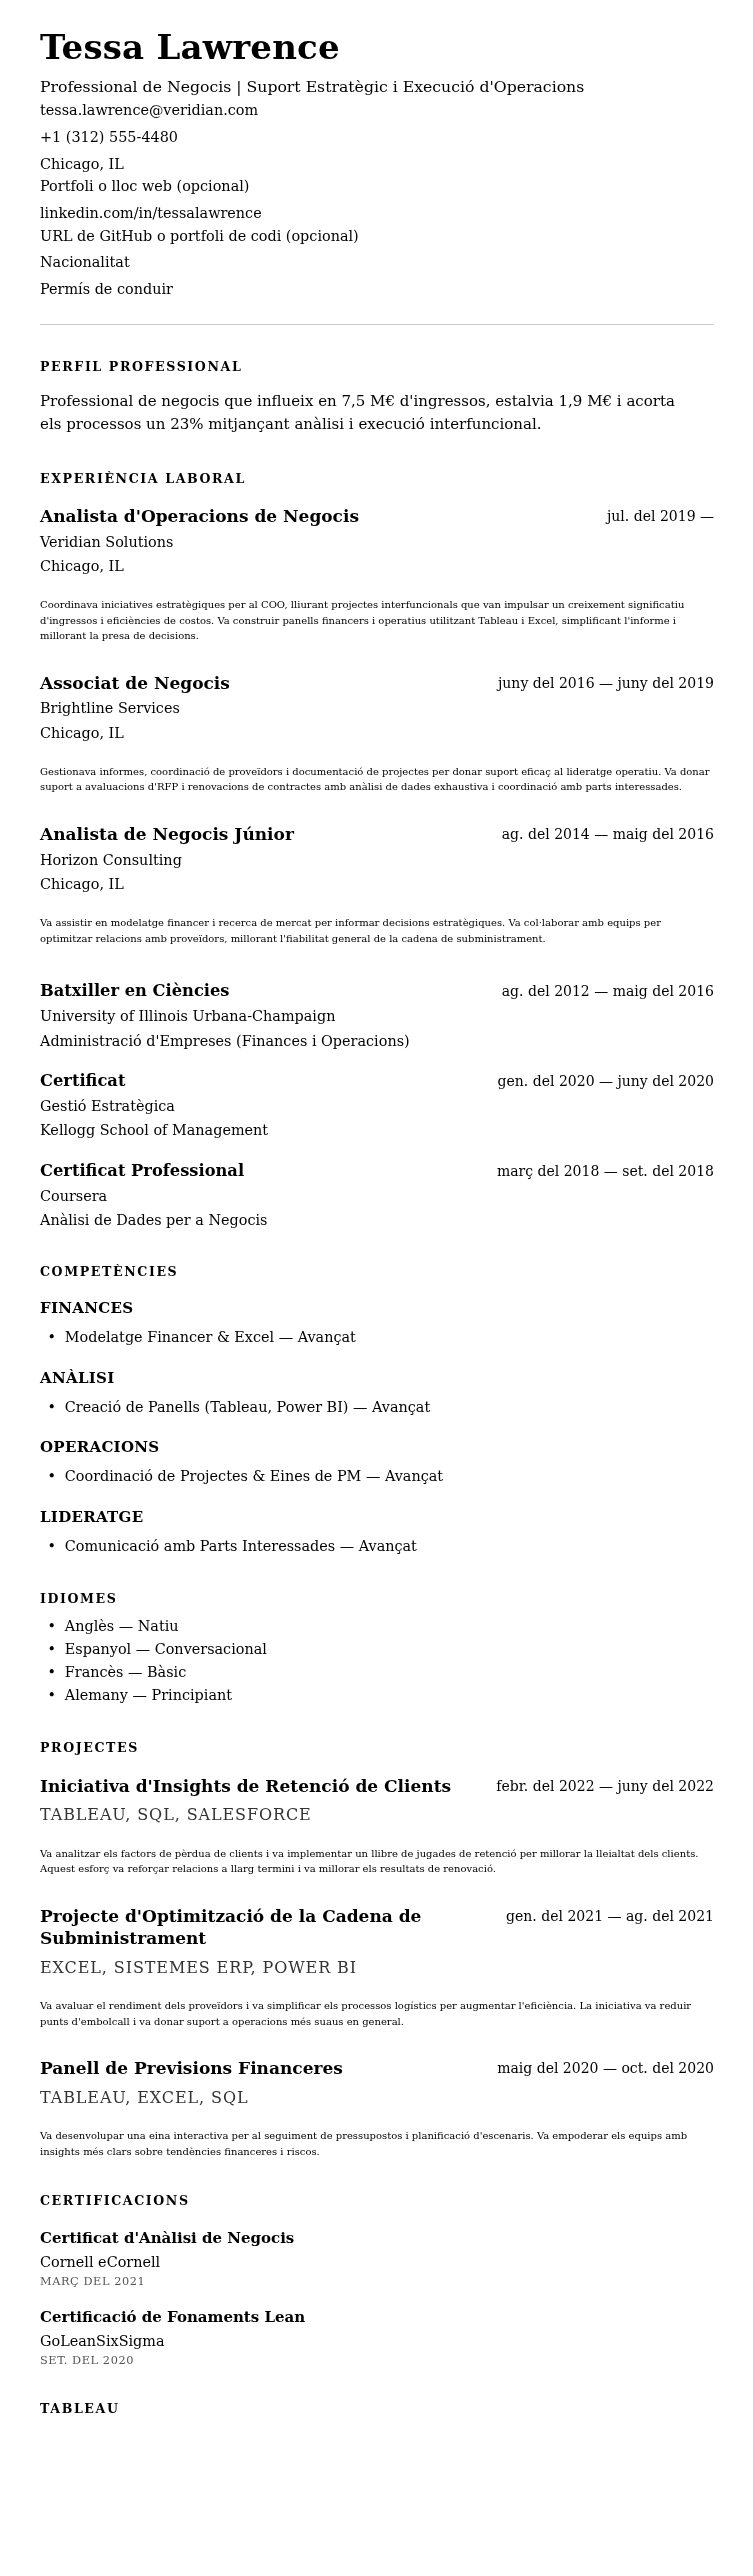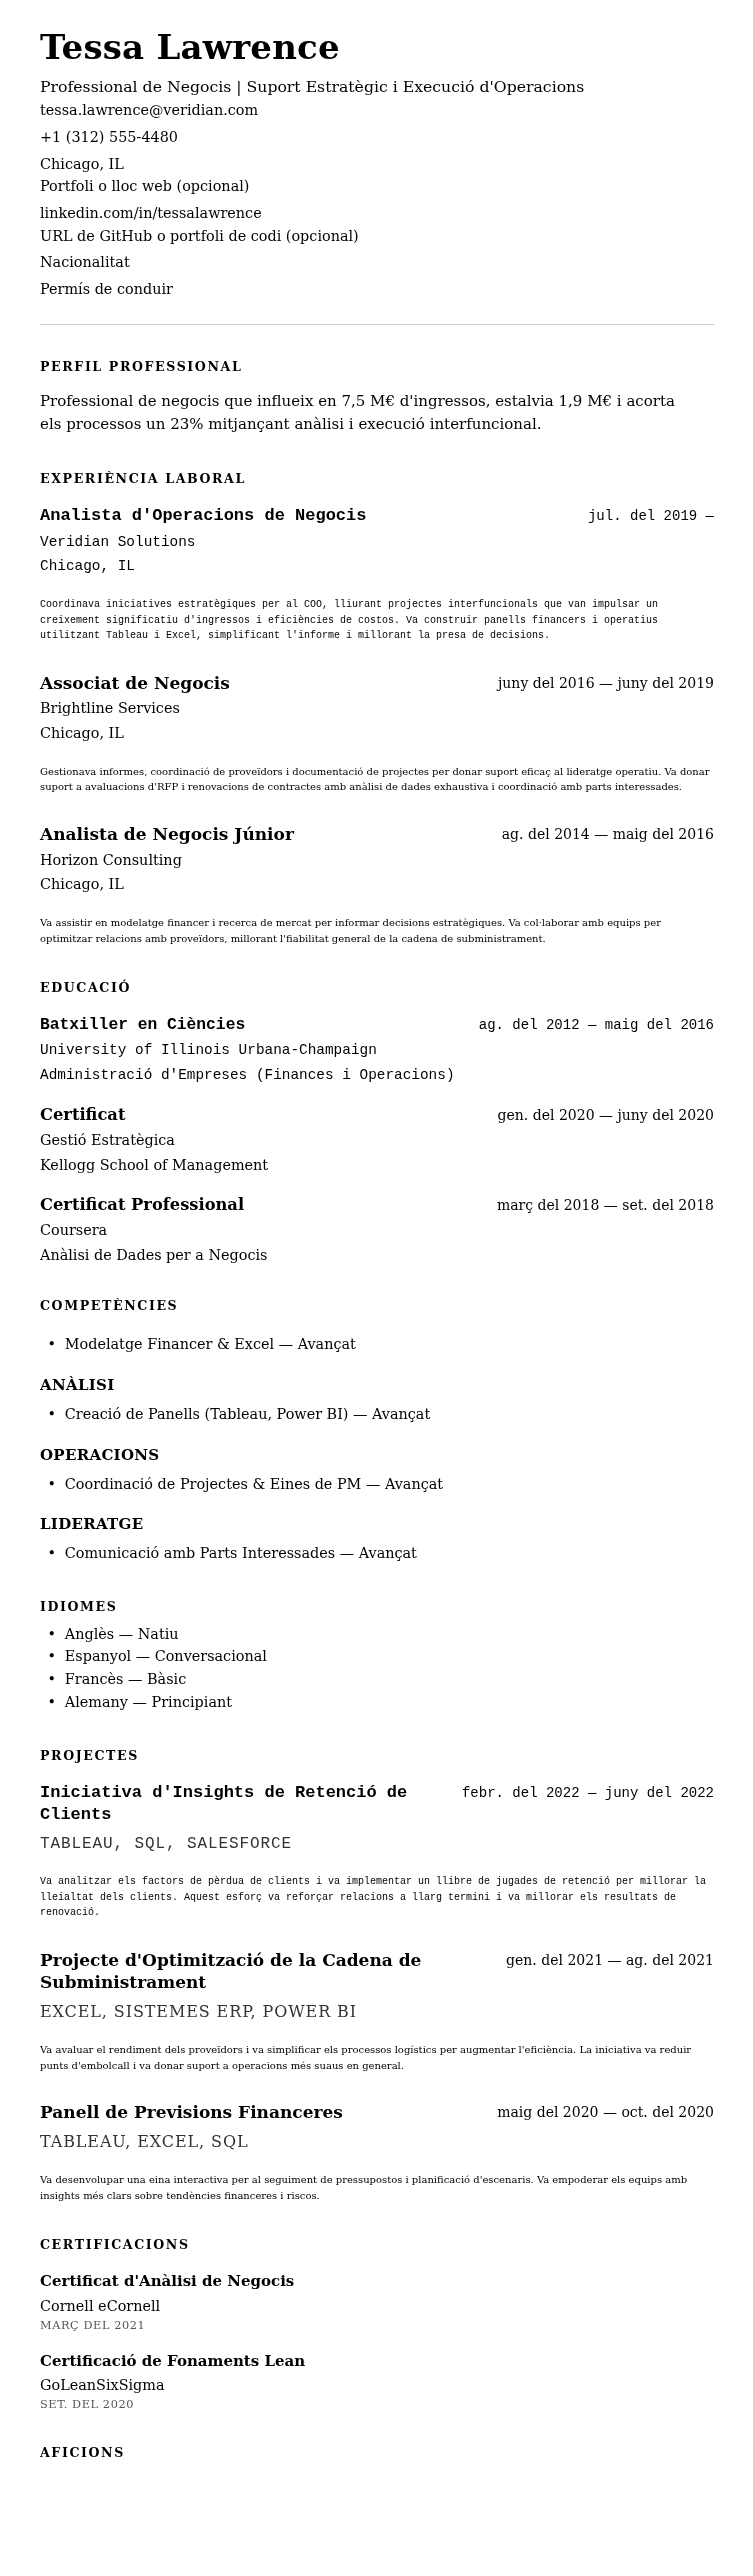--- a/index.html
+++ b/index.html
@@ -16,21 +16,21 @@
   .contact-row { display:flex; flex-wrap:wrap; gap:8px; margin-top:4px; font-size:14.4px; line-height:1.3;flex-direction:column; }
 
   hr.divider { border:none; border-top:0.6px solid #cccccc; margin-top:25px; }
 
   .section { margin-top:34px; }
   .section-heading { font-size:12.6px; font-weight:700; letter-spacing:1.6px; line-height:1.2; }
 
   .profile-text { font-size:15px; line-height:1.55; margin-top:16.3px; max-width:641px; }
 
   .item { margin-top:28px; }
-  .section .item:first-of-type { margin-top:19px;font-family:Liberation Mono, monospace; }
+  .section .item:first-of-type { margin-top:19px; }
   .item-head { display:flex; justify-content:space-between; align-items:flex-start; gap:15px; }
   .item-title { font-size:17px; font-weight:700; line-height:1.3; max-width:477px; }
   .item-dates { font-size:14px; white-space:nowrap; padding-top:3.1px; }
   .item-sub { font-size:14.4px; margin-top:5.7px; line-height:1.3; }
   .item-desc { font-size:10px; line-height:1.55; margin-top:21.4px; max-width:673px; }
 
   .edu-item { margin-top:20px; }
   .edu-title { font-size:16.3px; font-weight:700; line-height:1.3; }
 
   .tools { font-size:16px; letter-spacing:0.9px; margin-top:8.8px; color:#333333; }
@@ -107,21 +107,20 @@
         <h3 class="item-title">Analista de Negocis Júnior</h3>
         <div class="item-dates">ag. del 2014 — maig del 2016</div>
       </div>
       <div class="item-sub">Horizon Consulting</div>
       <div class="item-sub">Chicago, IL</div>
       <p class="item-desc">Va assistir en modelatge financer i recerca de mercat per informar decisions estratègiques. Va col·laborar amb equips per optimitzar relacions amb proveïdors, millorant l'fiabilitat general de la cadena de subministrament.</p>
     </article>
   </section>
 
   <section class="section">
-    <h2 class="section-heading">EDUCACIÓ</h2>
 
     <article class="item edu-item">
       <div class="item-head">
         <h3 class="edu-title">Batxiller en Ciències</h3>
         <div class="item-dates">ag. del 2012 — maig del 2016</div>
       </div>
       <div class="item-sub">University of Illinois Urbana-Champaign</div>
       <div class="item-sub">Administració d'Empreses (Finances i Operacions)</div>
     </article>
 
@@ -141,20 +140,21 @@
       </div>
       <div class="item-sub">Coursera</div>
       <div class="item-sub">Anàlisi de Dades per a Negocis</div>
     </article>
   </section>
 
   <section class="section">
     <h2 class="section-heading">COMPETÈNCIES</h2>
 
     <div class="skill-group">
+      <h3 class="skill-name">FINANCES</h3>
       <ul class="bullets">
         <li>
           <span class="bullet-dot">•</span>
           <span>Modelatge Financer &amp; Excel — Avançat</span>
         </li>
       </ul>
     </div>
 
     <div class="skill-group">
       <h3 class="skill-name">ANÀLISI</h3>
@@ -250,18 +250,18 @@
     </article>
 
     <article class="cert">
       <h3 class="cert-title">Certificació de Fonaments Lean</h3>
       <div class="cert-issuer">GoLeanSixSigma</div>
       <div class="cert-date">SET. DEL 2020</div>
     </article>
   </section>
 
   <section class="section">
-    <h2 class="section-heading">AFICIONS</h2>
+    <h2 class="section-heading">TABLEAU</h2>
 
   </section>
 
 </div>
 
 
 </body></html>

